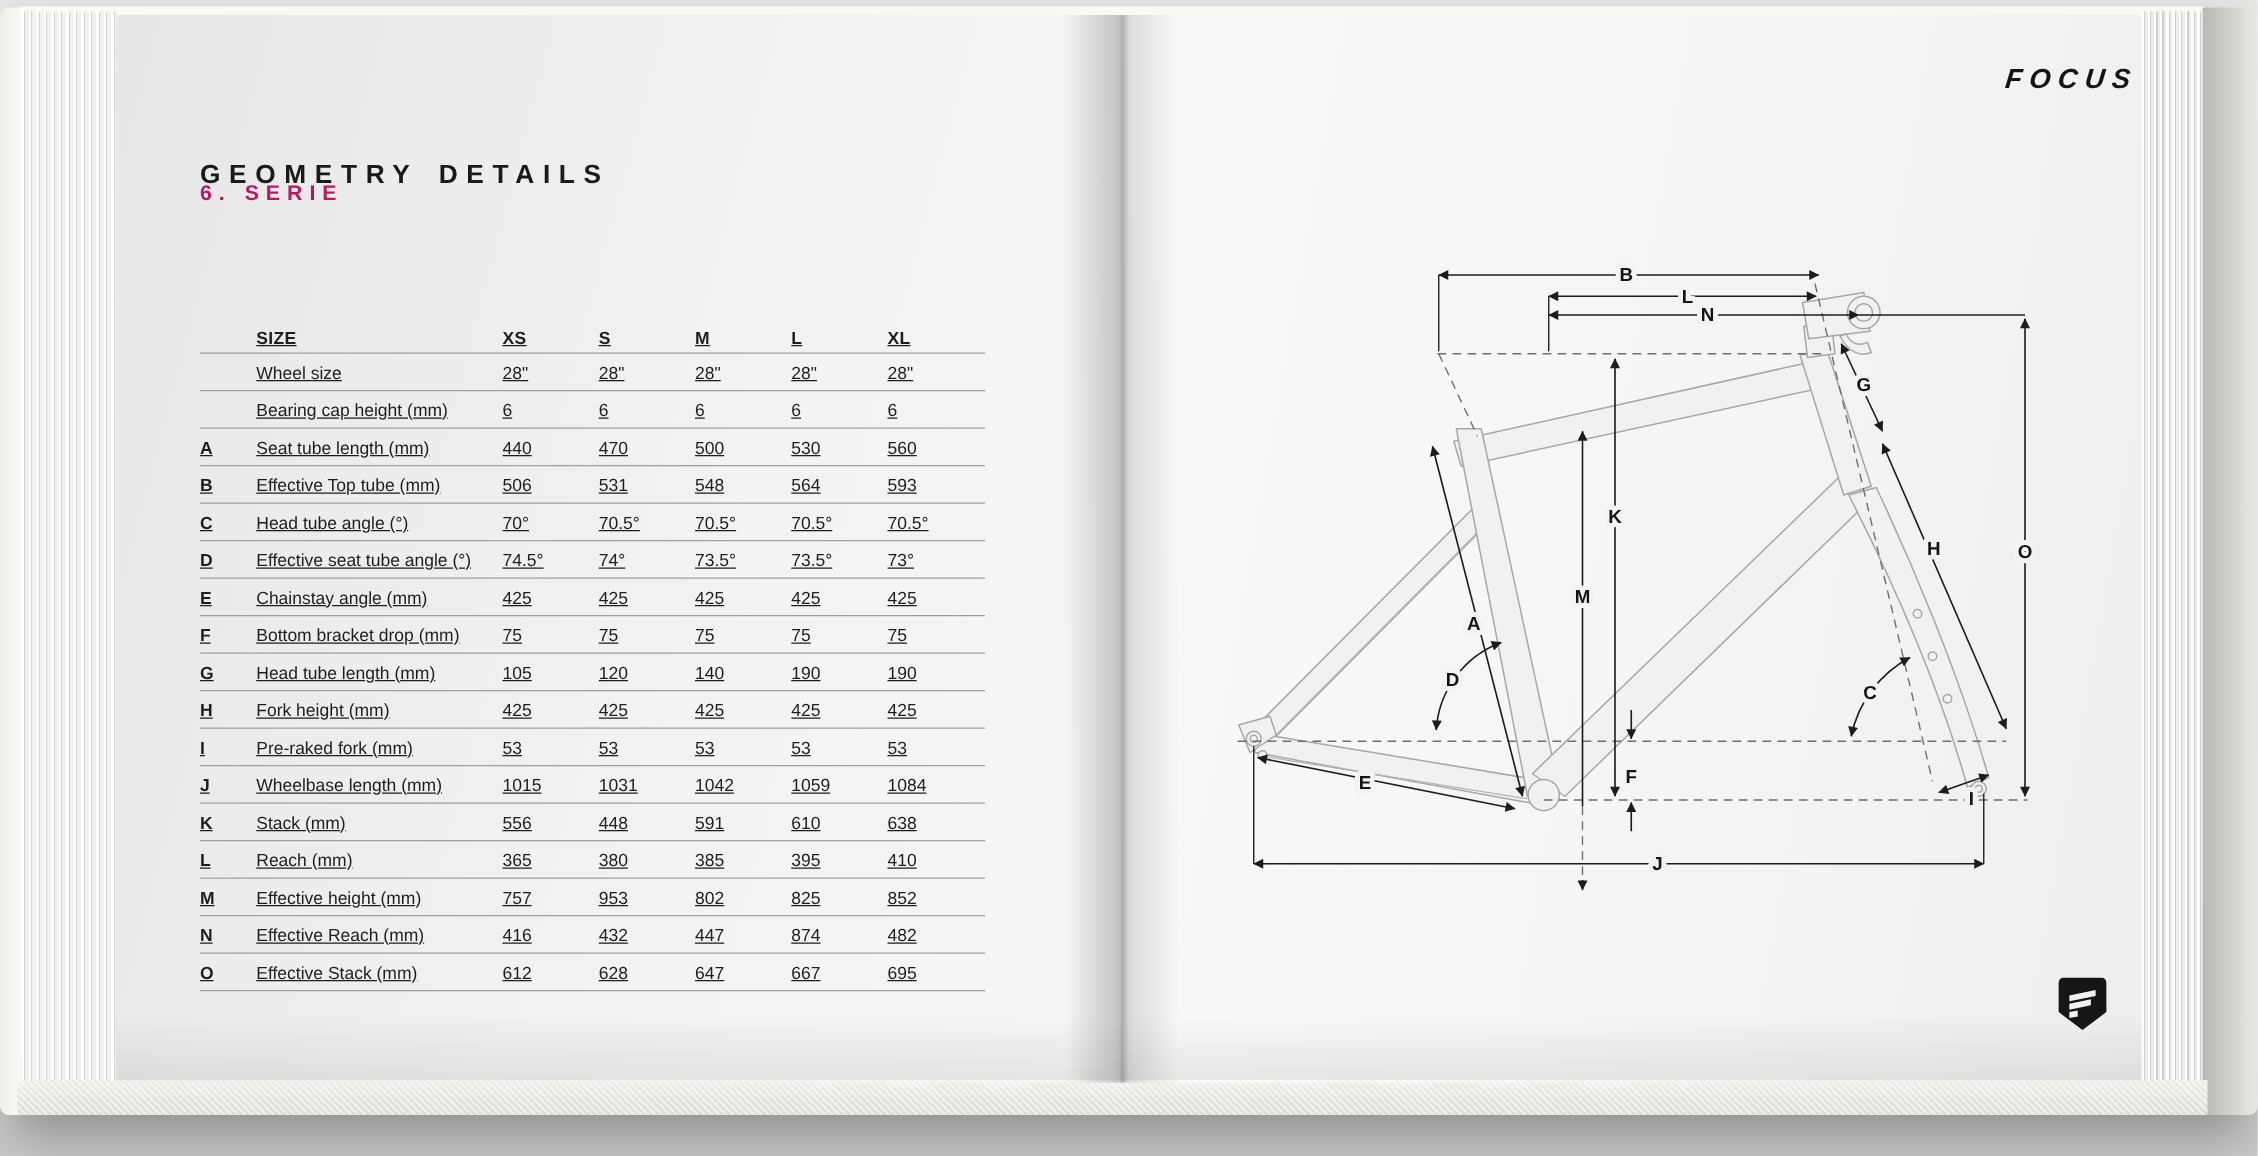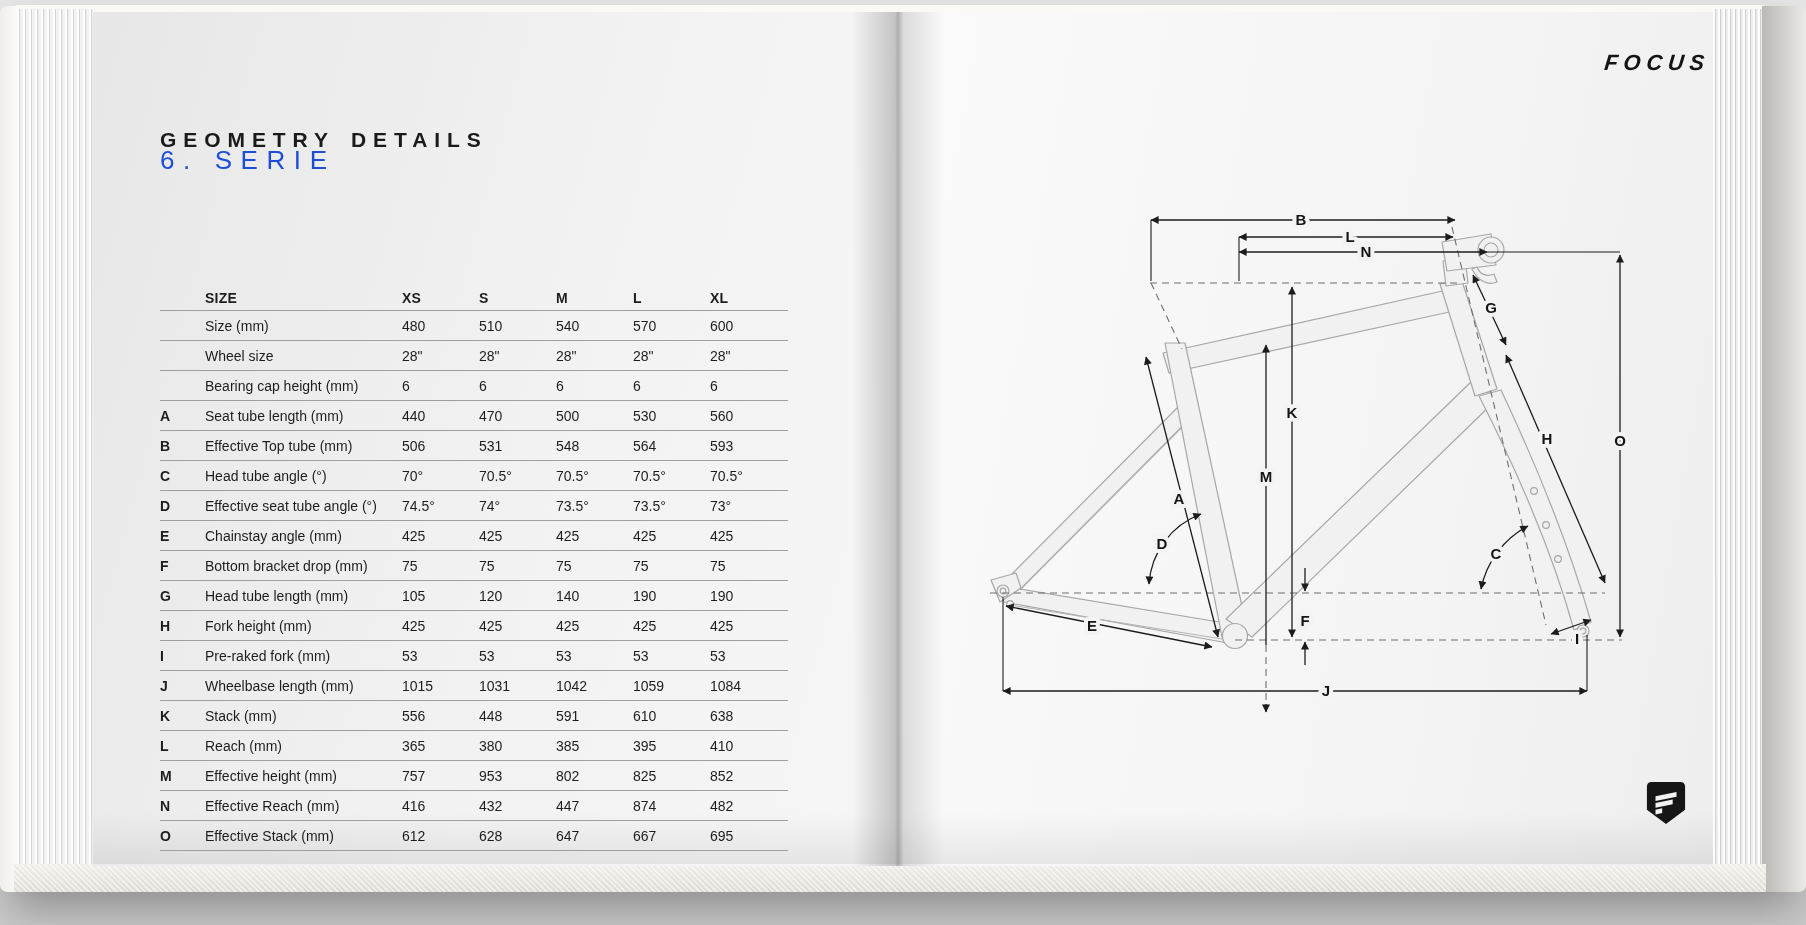--- a/index.html
+++ b/index.html
@@ -32,24 +32,24 @@
   .page-right{position:absolute;left:897px;top:12px;width:816px;height:854px;
     background:linear-gradient(100deg,#fafafa 0%,#f5f5f5 55%,#eeeeee 100%);}
   .gutter{position:absolute;left:852px;top:12px;width:92px;height:854px;
     background:linear-gradient(90deg,rgba(0,0,0,0) 0%,rgba(0,0,0,.20) 47%,rgba(0,0,0,.30) 50%,rgba(0,0,0,.12) 56%,rgba(0,0,0,0) 100%);}
   .page-bottom-shade{position:absolute;left:93px;top:812px;width:1620px;height:52px;
     background:linear-gradient(rgba(0,0,0,0),rgba(0,0,0,.07));}
 
   
   .title{position:absolute;left:160px;top:128px;font-size:21px;font-weight:700;
     letter-spacing:.33em;word-spacing:.18em;color:#1a1a1a;}
-  .subtitle{position:absolute;left:160px;top:145px;font-size:26px;font-weight:400;
-    letter-spacing:.33em;color:#1d4ed8;}
-
-  .geo-table{position:absolute;left:160px;top:286px;width:628px;font-size:14px;}
+  .subtitle{position:absolute;left:160px;top:145px;font-size:17px;font-weight:700;
+    letter-spacing:.33em;color:#be185d;}
+
+  .geo-table{position:absolute;left:160px;top:258px;width:628px;font-size:14px;text-decoration:underline;}
   .t-row{display:grid;grid-template-columns:45px 197px 77px 77px 77px 77px 78px;
     align-items:center;height:29px;border-bottom:1px solid #9f9f9f;}
   .t-row.t-head{height:24px;font-weight:700;letter-spacing:.02em;}
   .c-key{font-weight:700;}
   .c-label,.c-val{white-space:nowrap;}
 
   
   .wordmark{position:absolute;left:1560px;top:50px;width:150px;text-align:right;
     font-size:22px;font-weight:800;font-style:italic;letter-spacing:.26em;color:#141414;
     transform:skewX(-6deg);}
@@ -86,29 +86,20 @@
 
   <div class="geo-table">
       <div class="t-row t-head">
         <div class="c-key"></div>
         <div class="c-label">SIZE</div>
         <div class="c-val">XS</div>
         <div class="c-val">S</div>
         <div class="c-val">M</div>
         <div class="c-val">L</div>
         <div class="c-val">XL</div>
-      </div>
-      <div class="t-row">
-        <div class="c-key"></div>
-        <div class="c-label">Size (mm)</div>
-        <div class="c-val">480</div>
-        <div class="c-val">510</div>
-        <div class="c-val">540</div>
-        <div class="c-val">570</div>
-        <div class="c-val">600</div>
       </div>
       <div class="t-row">
         <div class="c-key"></div>
         <div class="c-label">Wheel size</div>
         <div class="c-val">28"</div>
         <div class="c-val">28"</div>
         <div class="c-val">28"</div>
         <div class="c-val">28"</div>
         <div class="c-val">28"</div>
       </div>

